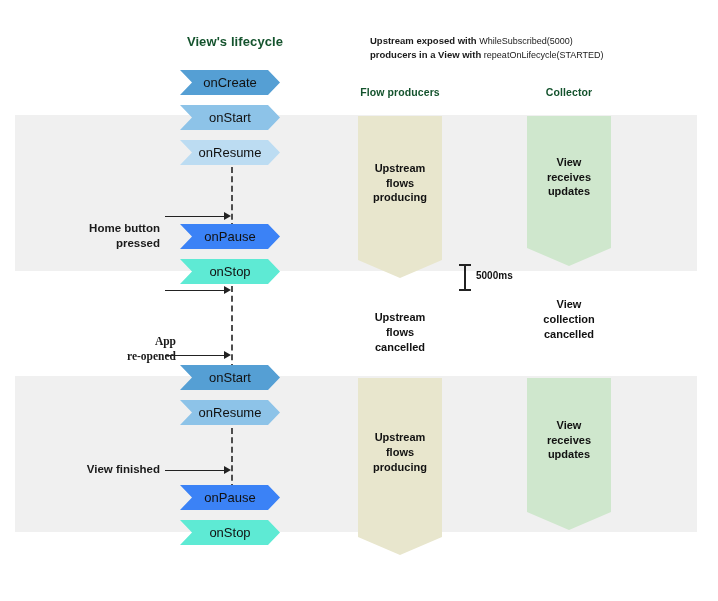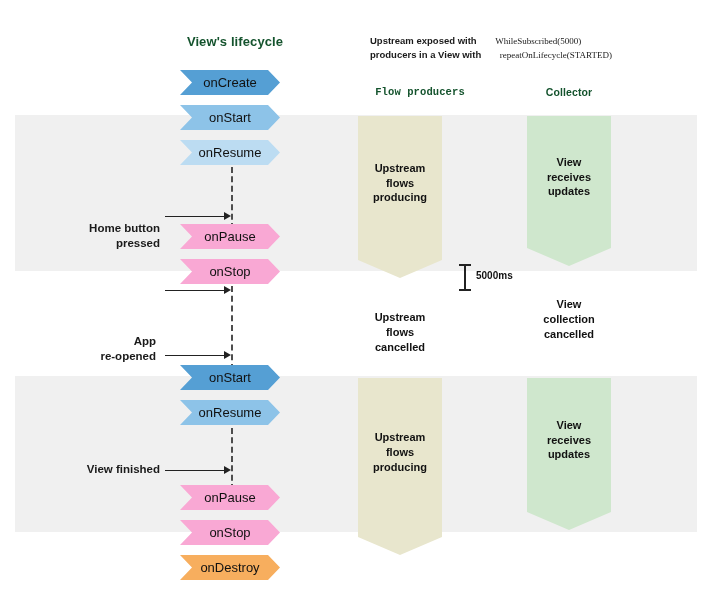--- a/index.html
+++ b/index.html
@@ -18,38 +18,38 @@
 
   .col-title{
     position:absolute;font-weight:bold;font-size:10.5px;color:#14532d;
     text-align:center;letter-spacing:.1px;
   }
   #lifecycle-title{left:140px;top:34px;width:190px;font-size:13px;}
   #header-block{
     position:absolute;left:370px;top:34px;width:290px;
     font-size:9.5px;font-weight:bold;color:#1a1a1a;line-height:1.45;
   }
-  #header-block .mono{font-family:Liberation Serif, serif;font-weight:normal;font-size:9px;margin-left:16px;}
-  #flow-producers-title{left:365px;top:86px;width:110px;font-family:Liberation Mono, monospace;}
+  #header-block .mono{font-family:Liberation Sans, sans-serif;font-weight:normal;font-size:9px;}
+  #flow-producers-title{left:345px;top:86px;width:110px;}
   #collector-title{left:515px;top:86px;width:108px;}
 
   
   .chev{
     position:absolute;left:180px;width:100px;height:25px;
     display:flex;align-items:center;justify-content:center;
     font-weight:normal;font-size:13px;color:#111;
     clip-path:polygon(0 0, 88% 0, 100% 50%, 88% 100%, 0 100%, 12% 50%);
     -webkit-clip-path:polygon(0 0, 88% 0, 100% 50%, 88% 100%, 0 100%, 12% 50%);
     white-space:nowrap;
   }
   .c-blue-dark{background:#559fd4;}
   .c-blue-mid{background:#8dc3e8;}
   .c-blue-light{background:#bcdcf2;}
-  .c-or-light{background:#f9a8d4;}
-  .c-or-mid{background:#f9a8d4;}
+  .c-or-light{background:#3b82f6;}
+  .c-or-mid{background:#5eead4;}
   .c-or-dark{background:#f7ae5e;}
 
   
   .dash{
     position:absolute;left:231px;width:0;border-left:2px dashed #4d4d4d;
   }
 
   
   .evt-label{
     position:absolute;text-align:right;font-weight:bold;font-size:11.5px;
@@ -121,21 +121,21 @@
   <div class="evt-label" style="left:60px;top:195px;width:100px;margin-top:26px;">
     <span>Home button</span><br>
     <span>pressed</span>
   </div>
   <div class="arrow-line" style="left:165px;top:216px;width:60px;"></div>
   <div class="arrow-head" style="left:224px;top:212px;"></div>
 
   <div class="arrow-line" style="left:165px;top:290px;width:60px;"></div>
   <div class="arrow-head" style="left:224px;top:286px;"></div>
 
-  <div class="evt-label" style="left:56px;top:334px;width:100px;">
+  <div class="evt-label" style="left:76px;top:334px;width:100px;font-family:Liberation Serif, serif;">
     <span>App</span><br>
     <span>re-opened</span>
   </div>
   <div class="arrow-line" style="left:165px;top:355px;width:60px;"></div>
   <div class="arrow-head" style="left:224px;top:351px;"></div>
 
   <div class="evt-label" style="left:50px;top:462px;width:110px;">
     <span>View finished</span>
   </div>
   <div class="arrow-line" style="left:165px;top:470px;width:60px;"></div>
@@ -143,21 +143,20 @@
 
   <div class="chev c-blue-dark" style="top:70px;">onCreate</div>
   <div class="chev c-blue-mid" style="top:105px;">onStart</div>
   <div class="chev c-blue-light" style="top:140px;">onResume</div>
   <div class="chev c-or-light" style="top:224px;">onPause</div>
   <div class="chev c-or-mid" style="top:259px;">onStop</div>
   <div class="chev c-blue-dark" style="top:365px;">onStart</div>
   <div class="chev c-blue-mid" style="top:400px;">onResume</div>
   <div class="chev c-or-light" style="top:485px;">onPause</div>
   <div class="chev c-or-mid" style="top:520px;">onStop</div>
-  <div class="chev c-or-dark" style="top:555px;">onDestroy</div>
 
   <div class="bar bar-beige point-bottom" style="left:358px;top:116px;width:84px;height:162px;">
     <span class="bar-text">
       <span>Upstream</span><br>
       <span>flows</span><br>
       <span>producing</span>
     </span>
   </div>
 
   <div class="bar bar-beige point-bottom" style="left:358px;top:378px;width:84px;height:177px;">

